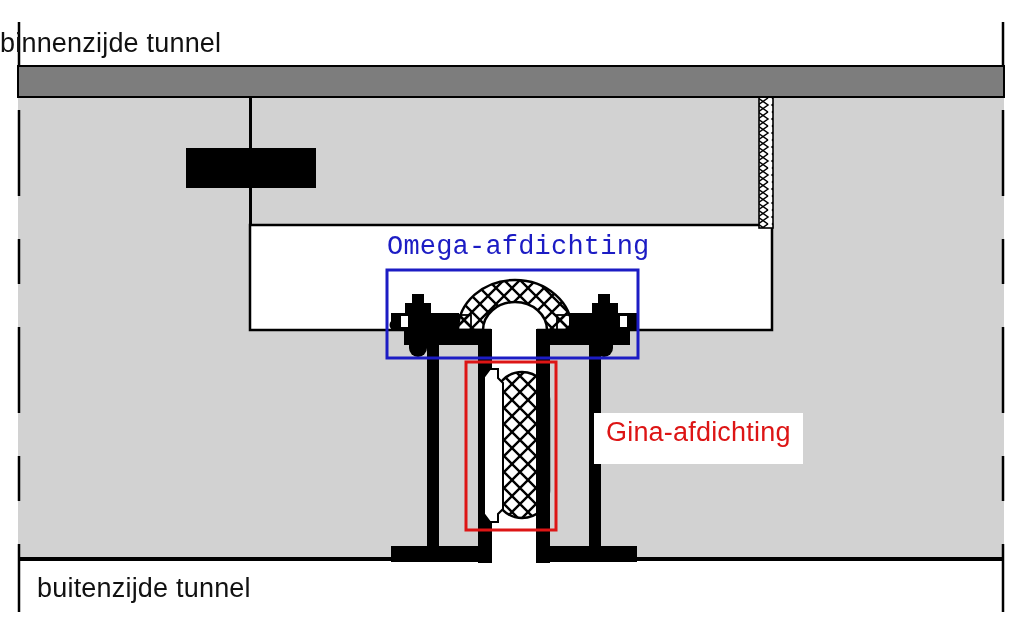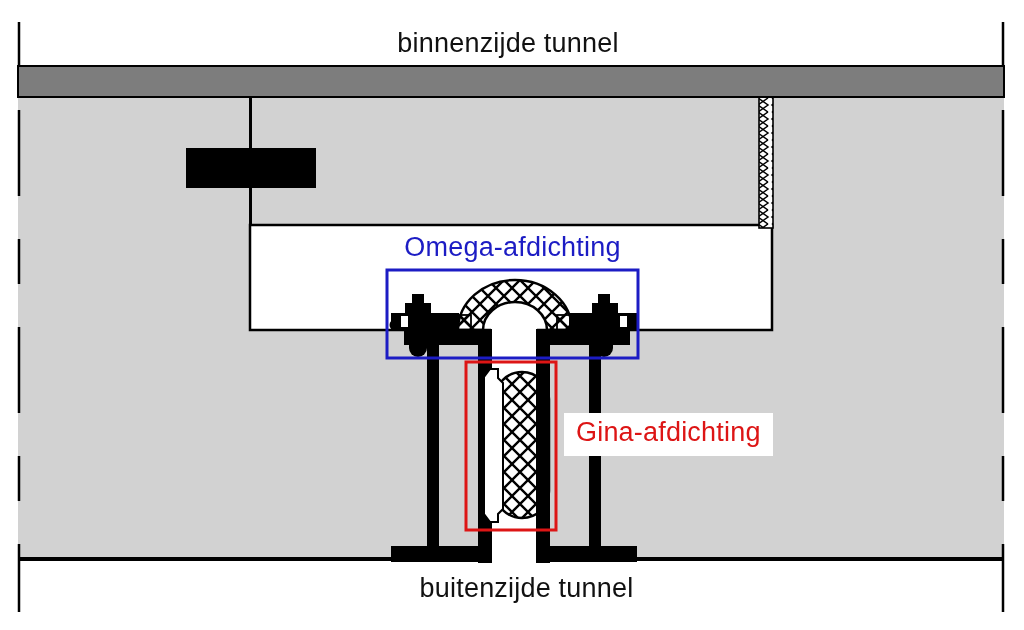--- a/index.html
+++ b/index.html
@@ -4,25 +4,25 @@
 <style>
   html,body{margin:0;padding:0;background:#ffffff;}
   #stage{
     position:relative;width:1024px;height:630px;background:#ffffff;
     font-family:"Liberation Sans","DejaVu Sans",sans-serif;overflow:hidden;
   }
   .lbl{
     position:absolute;font-size:27px;line-height:1.1;color:#111111;
     white-space:nowrap;letter-spacing:0.2px;
   }
-  .lbl.center{left:0;right:8px;text-align:center;}
-  #omega-label{color:#1c1cc4;left:387px;width:251px;text-align:center;top:233px;}
+  .lbl.center{left:0;right:8px;text-align:left;}
+  #omega-label{color:#1c1cc4;left:387px;width:251px;text-align:center;top:233px;font-family:Liberation Mono, monospace;}
   #gina-label{
-    color:#dd1515;left:564px;top:413px;background:#ffffff;
-    padding:5px 12px 8px 12px;
+    color:#dd1515;left:594px;top:413px;background:#ffffff;
+    padding:5px 12px 16px 12px;
   }
   #top-label{top:29px;}
   #bottom-label{top:574px;padding-left:37px;}
   svg{position:absolute;left:0;top:0;}
 </style>
 </head>
 <body>
 
 <div id="stage">
 

